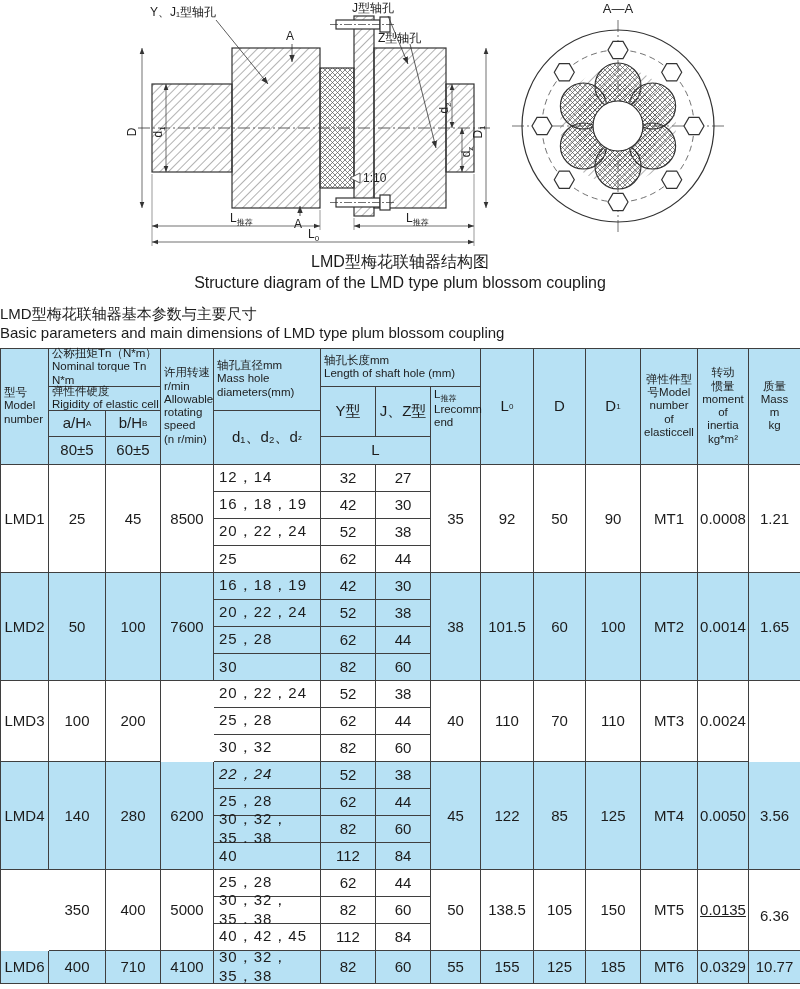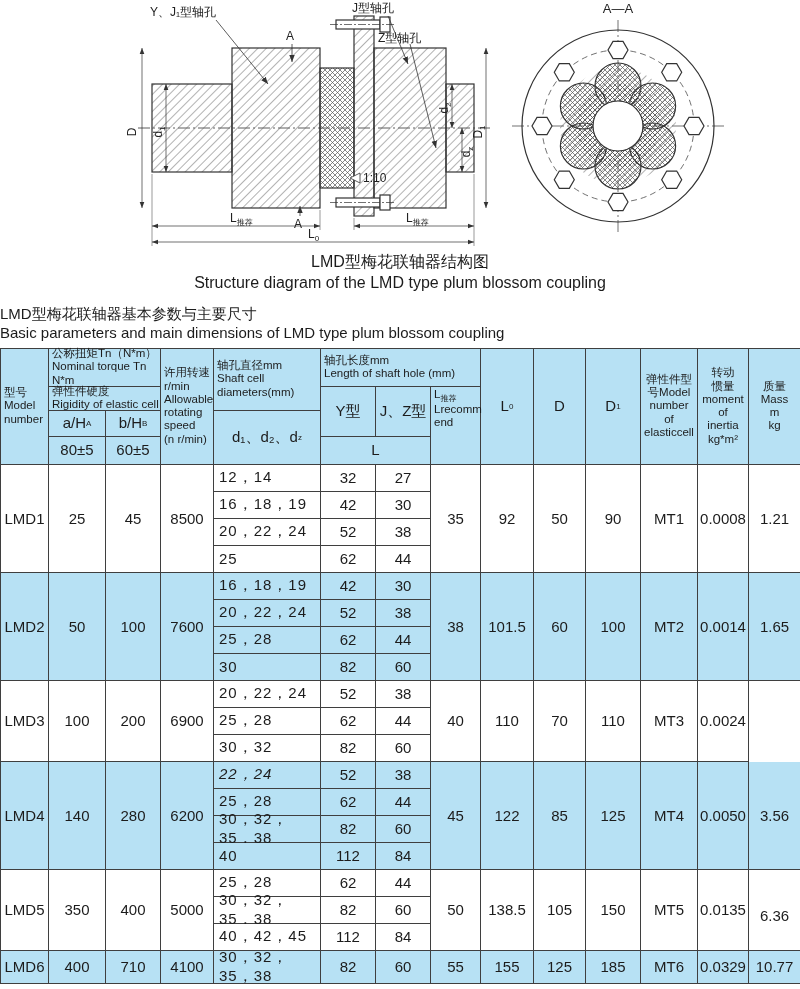--- a/index.html
+++ b/index.html
@@ -165,21 +165,21 @@
     <div class="hc big" style="grid-column:3;grid-row:3"><span>b/H</span><sub>B</sub></div>
     <div class="hc big" style="grid-column:2;grid-row:4">80±5</div>
     <div class="hc big" style="grid-column:3;grid-row:4">60±5</div>
     <div class="hc la" style="grid-column:4;grid-row:1/span 4">许用转速
 r/min
 Allowable
 rotating
 speed
 (n r/min)</div>
     <div class="hc la" style="grid-column:5;grid-row:1/span 2">轴孔直径mm
-Shaft cell
+Mass hole
 diameters(mm)</div>
     <div class="hc big" style="grid-column:5;grid-row:3/span 2"><span>d₁、d₂、d</span><sub>z</sub></div>
     <div class="hc la" style="grid-column:6/span 3;grid-row:1">轴孔长度mm
 Length of shaft hole (mm)</div>
     <div class="hc big" style="grid-column:6;grid-row:2/span 2">Y型</div>
     <div class="hc big" style="grid-column:7;grid-row:2/span 2">J、Z型</div>
     <div class="hc la" style="grid-column:8;grid-row:2/span 3;flex-direction:column;align-items:flex-start;">
       <span class="big"><span>L</span><sub>推荐</sub></span>
       <span style="white-space:pre-line">Lrecomm
 end</span>
@@ -252,21 +252,20 @@
         <div class="bc" style="grid-area: 1 / 10 / span 4;">60</div>
         <div class="bc" style="grid-area: 1 / 11 / span 4;">100</div>
         <div class="bc" style="grid-area: 1 / 12 / span 4;">MT2</div>
         <div class="bc" style="grid-area: 1 / 13 / span 4;">0.0014</div>
         <div class="bc" style="grid-area: 1 / 14 / span 4;">1.65</div>
       </div>
       <div class="model-row">
         <div class="bc" style="grid-area: 1 / 1 / span 3;">LMD3</div>
         <div class="bc" style="grid-area: 1 / 2 / span 3;">100</div>
         <div class="bc" style="grid-area: 1 / 3 / span 3;">200</div>
-        <div class="bc" style="grid-area: 1 / 4 / span 3;">6900</div>
         <div class="bc left" style="grid-area: 1 / 5;">20，22，24</div>
         <div class="bc" style="grid-area: 1 / 6;">52</div>
         <div class="bc" style="grid-area: 1 / 7;">38</div>
         <div class="bc left" style="grid-area: 2 / 5;">25，28</div>
         <div class="bc" style="grid-area: 2 / 6;">62</div>
         <div class="bc" style="grid-area: 2 / 7;">44</div>
         <div class="bc left" style="grid-area: 3 / 5;">30，32</div>
         <div class="bc" style="grid-area: 3 / 6;">82</div>
         <div class="bc" style="grid-area: 3 / 7;">60</div>
         <div class="bc" style="grid-area: 1 / 8 / span 3;">40</div>
@@ -295,39 +294,38 @@
         <div class="bc" style="grid-area: 4 / 7;">84</div>
         <div class="bc" style="grid-area: 1 / 8 / span 4;">45</div>
         <div class="bc" style="grid-area: 1 / 9 / span 4;">122</div>
         <div class="bc" style="grid-area: 1 / 10 / span 4;">85</div>
         <div class="bc" style="grid-area: 1 / 11 / span 4;">125</div>
         <div class="bc" style="grid-area: 1 / 12 / span 4;">MT4</div>
         <div class="bc" style="grid-area: 1 / 13 / span 4;">0.0050</div>
         <div class="bc" style="grid-area: 1 / 14 / span 4;">3.56</div>
       </div>
       <div class="model-row">
-        <div class="bc" style="grid-area: 1 / 1 / span 3;">LMD5</div>
         <div class="bc" style="grid-area: 1 / 2 / span 3;">350</div>
         <div class="bc" style="grid-area: 1 / 3 / span 3;">400</div>
         <div class="bc" style="grid-area: 1 / 4 / span 3;">5000</div>
         <div class="bc left" style="grid-area: 1 / 5;">25，28</div>
         <div class="bc" style="grid-area: 1 / 6;">62</div>
         <div class="bc" style="grid-area: 1 / 7;">44</div>
         <div class="bc left" style="grid-area: 2 / 5;">30，32，35，38</div>
         <div class="bc" style="grid-area: 2 / 6;">82</div>
         <div class="bc" style="grid-area: 2 / 7;">60</div>
         <div class="bc left" style="grid-area: 3 / 5;">40，42，45</div>
         <div class="bc" style="grid-area: 3 / 6;">112</div>
         <div class="bc" style="grid-area: 3 / 7;">84</div>
         <div class="bc" style="grid-area: 1 / 8 / span 3;">50</div>
         <div class="bc" style="grid-area: 1 / 9 / span 3;">138.5</div>
         <div class="bc" style="grid-area: 1 / 10 / span 3;">105</div>
         <div class="bc" style="grid-area: 1 / 11 / span 3;">150</div>
         <div class="bc" style="grid-area: 1 / 12 / span 3;">MT5</div>
-        <div class="bc" style="grid-area: 1 / 13 / span 3;">0.0135</div>
+        <div class="bc" style="grid-area: 1 / 13 / span 3; text-decoration: underline;">0.0135</div>
         <div class="bc" style="grid-area: 1 / 14 / span 3; margin-top: 12px;">6.36</div>
       </div>
       <div class="model-row shade tall">
         <div class="bc" style="grid-area: 1 / 1 / span 1;">LMD6</div>
         <div class="bc" style="grid-area: 1 / 2 / span 1;">400</div>
         <div class="bc" style="grid-area: 1 / 3 / span 1;">710</div>
         <div class="bc" style="grid-area: 1 / 4 / span 1;">4100</div>
         <div class="bc left" style="grid-area: 1 / 5;">30，32，35，38</div>
         <div class="bc" style="grid-area: 1 / 6;">82</div>
         <div class="bc" style="grid-area: 1 / 7;">60</div>

